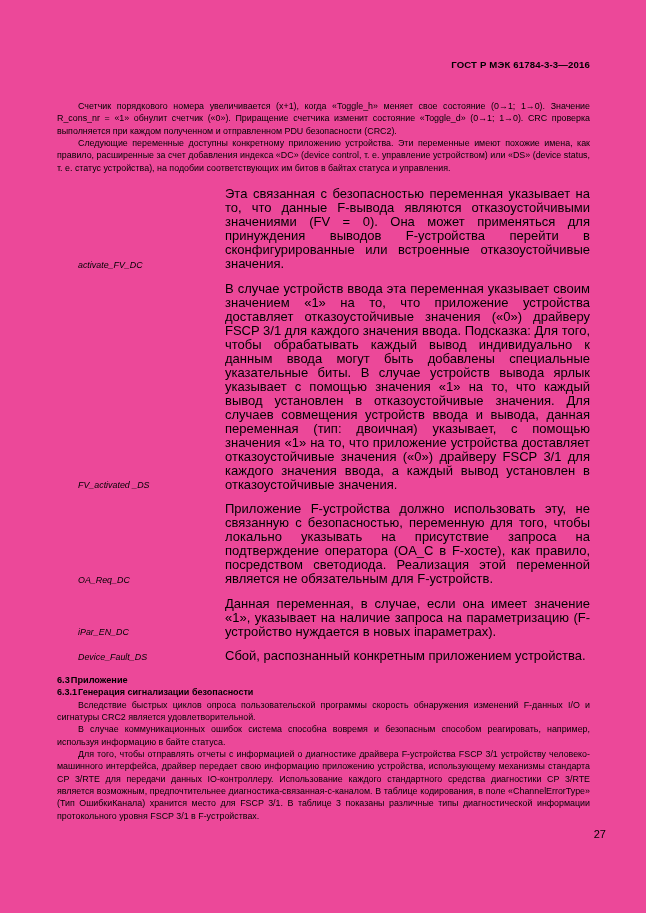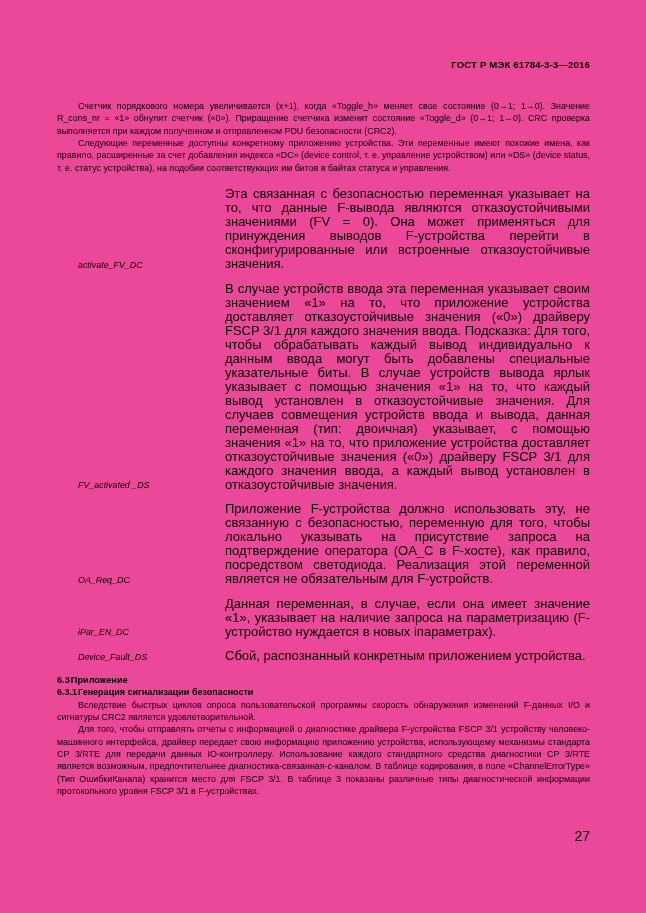--- a/index.html
+++ b/index.html
@@ -89,23 +89,23 @@
   }
   .sec-num { margin-right: 1px; }
 
   .after-table { margin-top: 19px; }
   .space-before-h3 { margin-top: 15px; }
   .space-before-p { margin-top: 10px; }
   .space-before-h3b { margin-top: 17px; }
 
   .pagenum {
     position: absolute;
-    right: 56px;
+    right: 40px;
     top: 828px;
-    font-size: 14px;
+    font-size: 11px;
   }
 </style>
 </head>
 <body>
 
 <div class="page">
 
   <div class="header">ГОСТ Р МЭК 61784-3-3—2016</div>
 
   <div class="content">
@@ -145,20 +145,21 @@
 
     <h2 class="sec after-table">
       <span class="sec-num">6.3</span><span>Приложение</span>
     </h2>
 
     <h3 class="sec space-before-h3">
       <span class="sec-num">6.3.1</span><span>Генерация сигнализации безопасности</span>
     </h3>
 
     <p class="body space-before-p">Вследствие быстрых циклов опроса пользовательской программы скорость обнаружения изменений F-данных I/O и сигнатуры CRC2 является удовлетворительной.</p>
+    <p class="body">В случае коммуникационных ошибок система способна вовремя и безопасным способом реагировать, например, используя информацию в байте статуса.</p>
 
 
     <p class="body space-before-p">Для того, чтобы отправлять отчеты с информацией о диагностике драйвера F-устройства FSCP 3/1 устройству человеко-машинного интерфейса, драйвер передает свою информацию приложению устройства, использующему механизмы стандарта CP 3/RTE для передачи данных IO-контроллеру. Использование каждого стандартного средства диагностики CP 3/RTE является возможным, предпочтительнее диагностика-связанная-с-каналом. В таблице кодирования, в поле «ChannelErrorType» (Тип ОшибкиКанала) хранится место для FSCP 3/1. В таблице 3 показаны различные типы диагностической информации протокольного уровня FSCP 3/1 в F-устройствах.</p>
 
   </div>
 
   <div class="pagenum">27</div>
 
 </div>
 

